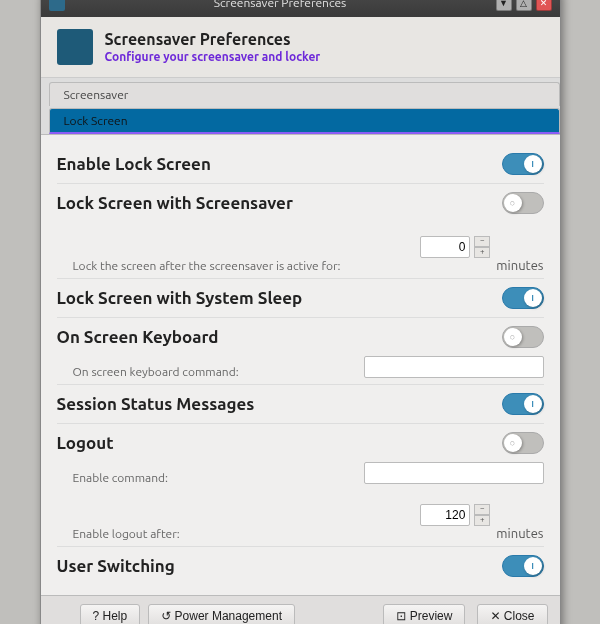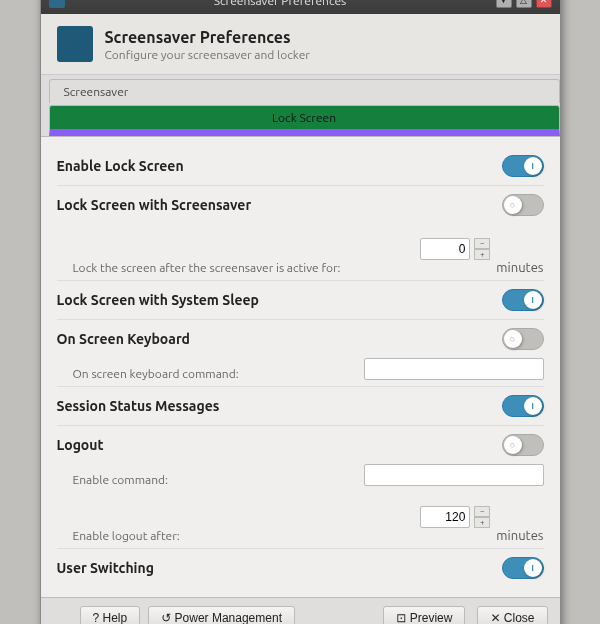--- a/index.html
+++ b/index.html
@@ -81,22 +81,23 @@
       border-radius: 3px;
       flex-shrink: 0;
     }
     .header-title {
       font-size: 16px;
       font-weight: bold;
       color: #222;
     }
     .header-subtitle {
       font-size: 12px;
-      color: #737373;
+      color: #6d28d9;
       margin-top: 2px;
+      font-weight: bold;
     }
     .tabs {
       display: flex;
       background: #ddd;
       border-bottom: 1px solid #bbb;
       padding-top: 4px;
       padding-left: 8px;
       gap: 2px;
       flex-direction: column;
     }
@@ -104,39 +105,38 @@
       padding: 5px 14px;
       font-size: 12px;
       border: 1px solid #bbb;
       border-bottom: none;
       border-radius: 3px 3px 0 0;
       cursor: pointer;
       background: #e0dedd;
       color: #444;
     }
     .tab.active {
-      background: #15803d;
-      border-bottom: 7px solid #8b5cf6;
+      background: #0369a1;
+      border-bottom: 2px solid #8b5cf6;
       color: #111;
       z-index: 1;
-      text-align: center;
     }
     .content {
       padding: 12px 16px;
       background: #f0efee;
     }
     .setting-row {
       display: flex;
       align-items: center;
       justify-content: space-between;
       padding: 6px 0;
     }
     .setting-label {
       font-weight: bold;
-      font-size: 14px;
+      font-size: 17px;
       color: #222;
     }
     .setting-sublabel {
       color: #555;
       font-size: 12px;
       padding: 2px 0 4px 16px;
       display: flex;
       align-items: flex-end;
       justify-content: space-between;
     }

